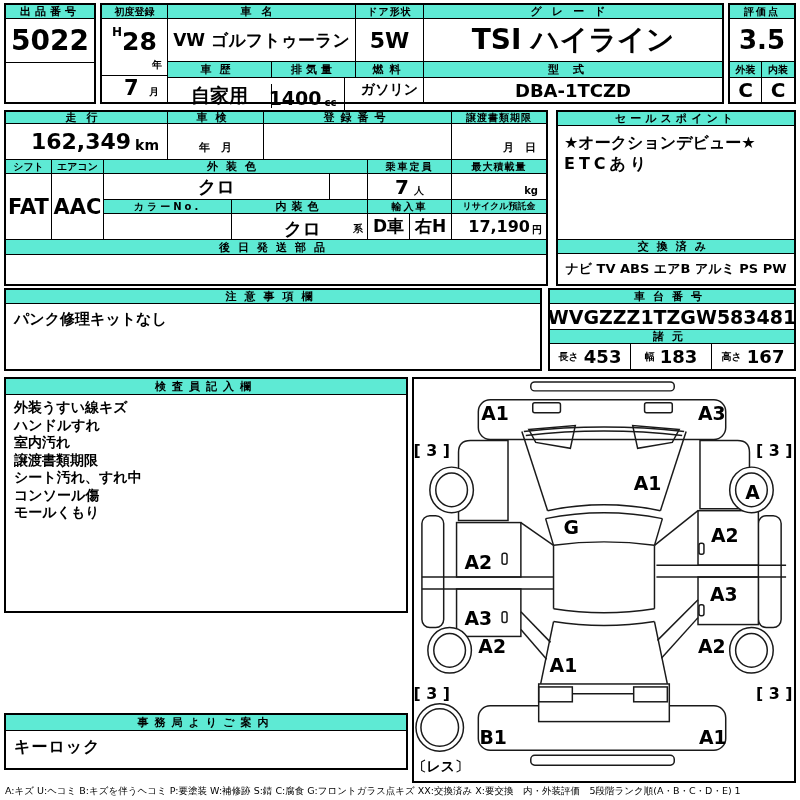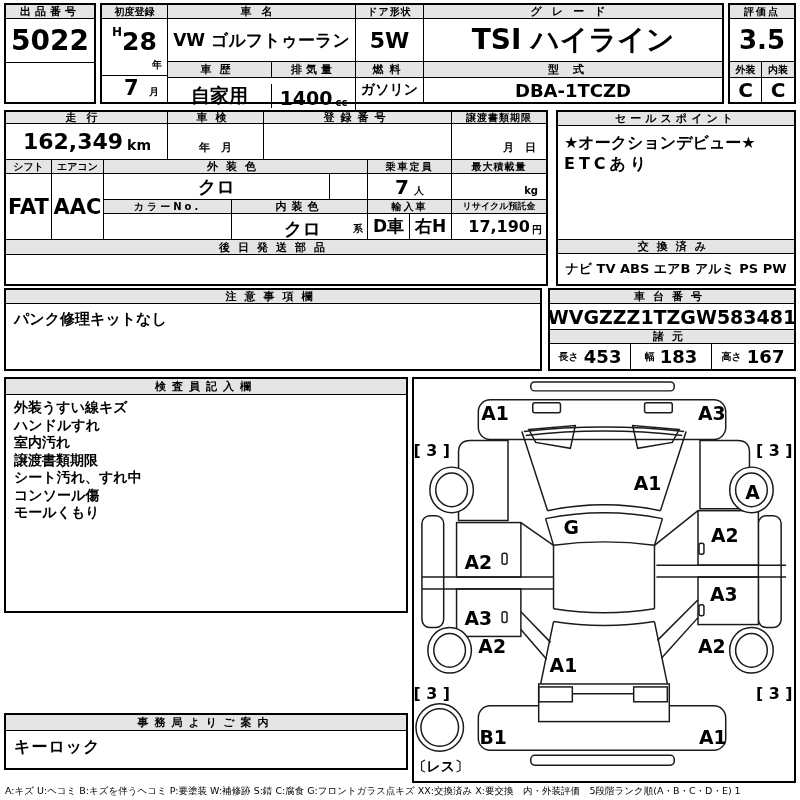--- a/index.html
+++ b/index.html
@@ -1,20 +1,20 @@
 <!DOCTYPE html>
 <html><head>
 <meta charset="utf-8">
 <style>
   html,body{margin:0;padding:0;background:#fff;}
   #sheet{position:relative;width:800px;height:800px;background:#fff;color:#000;
          font-family:"DejaVu Sans","Liberation Sans",sans-serif;overflow:hidden;}
   .abs{position:absolute;box-sizing:border-box;}
   .box{position:absolute;box-sizing:border-box;border:2px solid #000;background:#fff;}
-  .hd{background:#e5e5e5;font-weight:bold;font-size:11px;display:flex;align-items:center;justify-content:center;white-space:nowrap;}
+  .hd{background:#5eead4;font-weight:bold;font-size:11px;display:flex;align-items:center;justify-content:center;white-space:nowrap;}
   .c{display:flex;align-items:center;justify-content:center;font-weight:bold;white-space:nowrap;}
   .rb{border-right:1px solid #000;}
   .bb{border-bottom:1px solid #000;}
   .small{font-weight:bold;}
   svg text{font-family:"DejaVu Sans","Liberation Sans",sans-serif;font-weight:bold;fill:#000;}
   .s{fill:none;stroke:#1a1a1a;stroke-width:1.5;}
   .sw{fill:#fff;stroke:#1a1a1a;stroke-width:1.5;}
 </style>
 </head>
 <body>
@@ -44,21 +44,21 @@
     <div class="abs hd rb bb" style="left:66px;top:57px;width:104px;height:16px;letter-spacing:8px;">車歴</div>
     <div class="abs hd rb bb" style="left:170px;top:57px;width:84px;height:16px;letter-spacing:4px;">排気量</div>
     <div class="abs hd rb bb" style="left:254px;top:57px;width:68px;height:16px;letter-spacing:6px;">燃料</div>
     <div class="abs hd bb" style="left:322px;top:57px;width:298px;height:16px;letter-spacing:14px;">型式</div>
 
     <div class="abs rb" style="left:0;top:71px;width:66px;height:26px;">
       <span class="abs small" style="left:22px;top:0;font-size:21px;">7</span>
       <span class="abs small" style="right:8px;bottom:3px;font-size:10px;">月</span>
     </div>
     <div class="abs c rb" style="left:66px;top:79px;width:104px;height:24px;font-size:19px;">自家用</div>
-    <div class="abs c rb" style="left:170px;top:73px;width:84px;height:40px;">
+    <div class="abs c rb" style="left:159px;top:73px;width:84px;height:40px;">
       <span style="font-size:19px;">1400</span>
       <span style="font-size:10px;margin:8px 0 0 3px;">cc</span>
     </div>
     <div class="abs c rb" style="left:254px;top:73px;width:68px;height:24px;font-size:14px;">ガソリン</div>
     <div class="abs c" style="left:322px;top:73px;width:298px;height:24px;font-size:18px;">DBA-1TCZD</div>
   </div>
 
   <div class="box" style="left:728px;top:3px;width:68px;height:101px;">
     <div class="abs hd bb" style="left:0;top:0;width:64px;height:14px;font-size:10px;letter-spacing:2px;">評価点</div>
     <div class="abs c bb" style="left:0;top:14px;width:64px;height:43px;font-size:26px;">3.5</div>
@@ -67,21 +67,21 @@
     <div class="abs c rb" style="left:0;top:73px;width:32px;height:24px;font-size:20px;">C</div>
     <div class="abs c" style="left:32px;top:73px;width:32px;height:24px;font-size:20px;">C</div>
   </div>
 
   <div class="box" style="left:4px;top:110px;width:544px;height:176px;">
     <div class="abs hd rb bb" style="left:0;top:0;width:162px;height:12px;letter-spacing:10px;">走行</div>
     <div class="abs hd rb bb" style="left:162px;top:0;width:96px;height:12px;letter-spacing:8px;">車検</div>
     <div class="abs hd rb bb" style="left:258px;top:0;width:188px;height:12px;letter-spacing:6px;">登録番号</div>
     <div class="abs hd bb" style="left:446px;top:0;width:94px;height:12px;font-size:10px;letter-spacing:1px;">譲渡書類期限</div>
 
-    <div class="abs c rb bb" style="left:0;top:12px;width:162px;height:36px;justify-content:flex-end;padding-right:16px;">
+    <div class="abs c rb bb" style="left:0;top:12px;width:162px;height:36px;justify-content:flex-end;padding-right:8px;">
       <span style="font-size:22px;">162,349</span>
       <span style="font-size:14px;margin:6px 0 0 4px;">km</span>
     </div>
     <div class="abs c rb bb" style="left:162px;top:12px;width:96px;height:36px;align-items:flex-end;padding-bottom:4px;font-size:11px;">年　月</div>
     <div class="abs c rb bb" style="left:258px;top:12px;width:188px;height:36px;"></div>
     <div class="abs c bb" style="left:446px;top:12px;width:94px;height:36px;align-items:flex-end;justify-content:flex-end;padding:0 10px 4px 0;font-size:11px;">月　日</div>
 
     <div class="abs hd rb bb" style="left:0;top:48px;width:46px;height:14px;font-size:10px;">シフト</div>
     <div class="abs hd rb bb" style="left:46px;top:48px;width:52px;height:14px;font-size:10px;">エアコン</div>
     <div class="abs hd rb bb" style="left:98px;top:48px;width:264px;height:14px;letter-spacing:8px;">外装色</div>

